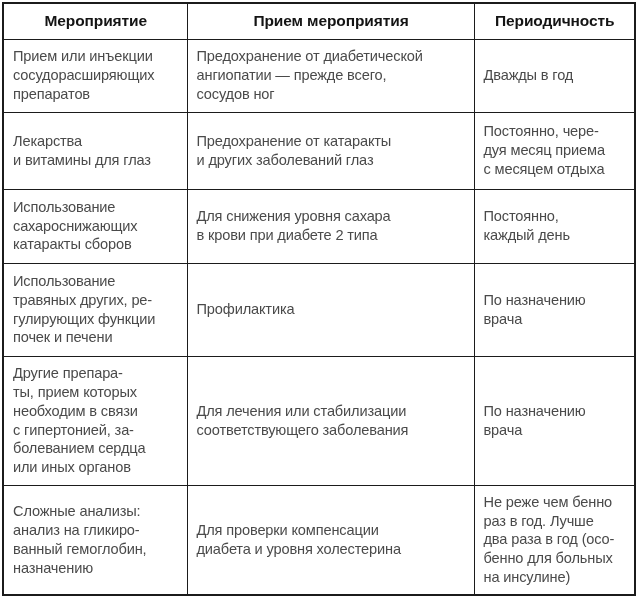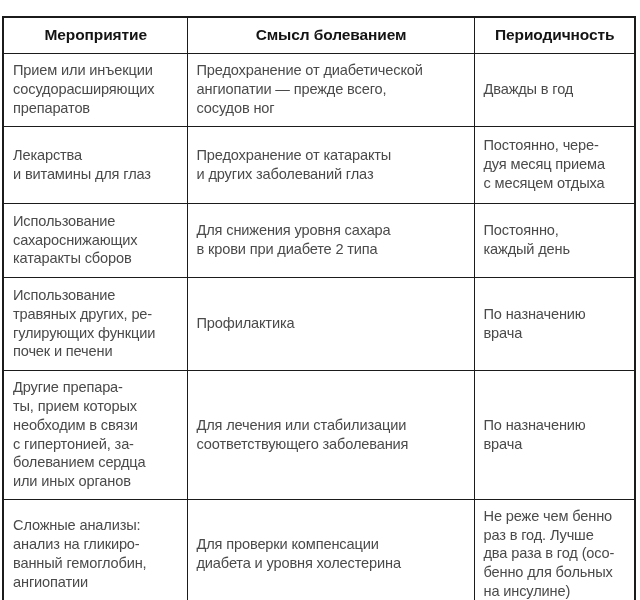--- a/index.html
+++ b/index.html
@@ -13,21 +13,21 @@
     overflow: hidden;
     font-family: "Liberation Sans", "DejaVu Sans", sans-serif;
     color: #3a3a3a;
   }
 
   .table-wrap {
     position: relative;
     width: 640px;
     height: 469px;
     box-sizing: border-box;
-    padding: 16px 4px 2px 2px;
+    padding: 2px 4px 2px 2px;
   }
 
   table.med-table {
     width: 632px;
     border-collapse: collapse;
     table-layout: fixed;
     border: 2px solid #1b1b1b;
   }
 
   table.med-table col.c1 { width: 184px; }
@@ -83,21 +83,21 @@
 <div class="table-wrap">
   <table class="med-table">
     <colgroup>
       <col class="c1">
       <col class="c2">
       <col class="c3">
     </colgroup>
     <thead>
       <tr>
         <th>Мероприятие</th>
-        <th>Смысл болеванием</th>
+        <th>Прием мероприятия</th>
         <th>Периодичность</th>
       </tr>
     </thead>
     <tbody>
         <tr data-row="1">
           <td>
             <span class="cell-lines">
               <span class="ln">Прием или инъекции</span>
               <span class="ln">сосудорасширяющих</span>
               <span class="ln">препаратов</span>
@@ -202,21 +202,21 @@
               <span class="ln">врача</span>
             </span>
           </td>
         </tr>
         <tr data-row="5">
           <td>
             <span class="cell-lines">
               <span class="ln">Сложные анализы:</span>
               <span class="ln">анализ на гликиро-</span>
               <span class="ln">ванный гемоглобин,</span>
-              <span class="ln">ангиопатии</span>
+              <span class="ln">назначению</span>
             </span>
           </td>
           <td>
             <span class="cell-lines">
               <span class="ln">Для проверки компенсации</span>
               <span class="ln">диабета и уровня холестерина</span>
             </span>
           </td>
           <td>
             <span class="cell-lines">

